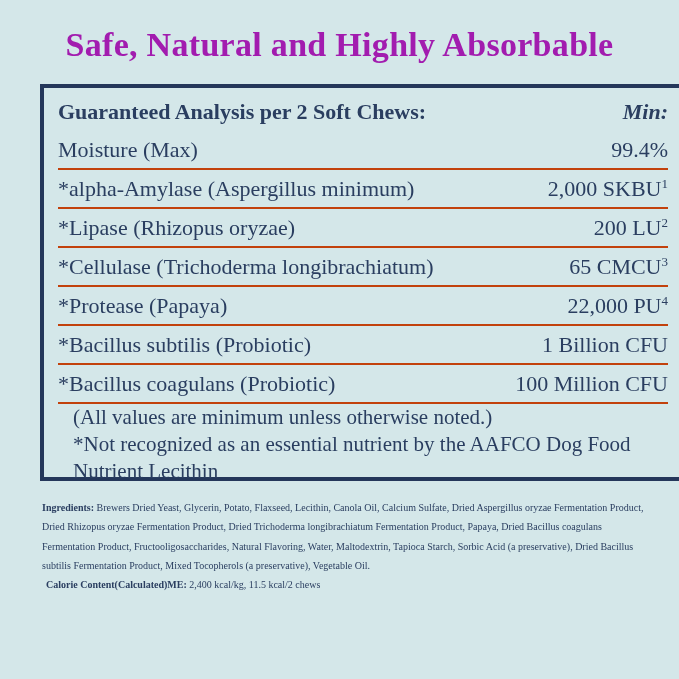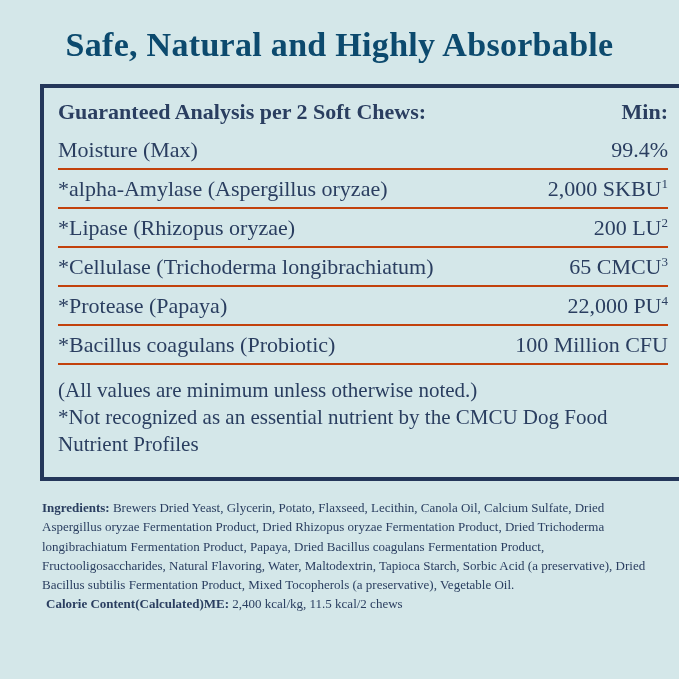--- a/index.html
+++ b/index.html
@@ -14,62 +14,63 @@
   }
   .title {
     position: absolute;
     top: 26px;
     left: 0;
     width: 679px;
     text-align: center;
     font-size: 34px;
     font-weight: bold;
     letter-spacing: 0.3px;
-    color: #0c4a6e;
+    color: #a21caf;
   }
   .box {
     position: absolute;
     left: 40px;
     top: 84px;
     width: 646px;
     height: 397px;
     box-sizing: border-box;
     border: 4px solid #24375a;
     padding: 5px 14px 0 14px;
   }
   .box-header {
     display: flex;
     justify-content: space-between;
     align-items: center;
     height: 38px;
     font-size: 22px;
     font-weight: bold;
   }
-  .min-label { }
+  .min-label { font-style: italic; }
   .arow {
     display: flex;
     justify-content: space-between;
     align-items: center;
     height: 37px;
     border-bottom: 2px solid #c2410c;
     font-size: 22px;
   }
   .avalue { white-space: nowrap; }
   .avalue sup { font-size: 13px; line-height: 0; }
   .footnotes {
-    padding-top: 12px;
+    padding-top: 0;
     font-size: 21px;
     line-height: 27px;
+    margin-left: 15px;
   }
   .ingredients {
     position: absolute;
     left: 42px;
     top: 498px;
     width: 606px;
-    font-size: 13px;
+    font-size: 10px;
     line-height: 19.3px;
   }
   .bold { font-weight: bold; }
   .calorie-line { padding-left: 4px; }
 </style>
 </head>
 <body>
 
 <div class="page">
 
@@ -81,44 +82,48 @@
       <span>Guaranteed Analysis per 2 Soft Chews:</span>
       <span class="min-label">Min:</span>
     </div>
 
     <div>
         <div class="arow">
           <span class="aname">Moisture (Max)</span>
           <span class="avalue">99.4%</span>
         </div>
         <div class="arow">
-          <span class="aname">*alpha-Amylase (Aspergillus oryzae)</span>
+          <span class="aname">*alpha-Amylase (Aspergillus minimum)</span>
           <span class="avalue">2,000 SKBU<sup>1</sup></span>
         </div>
         <div class="arow">
           <span class="aname">*Lipase (Rhizopus oryzae)</span>
           <span class="avalue">200 LU<sup>2</sup></span>
         </div>
         <div class="arow">
           <span class="aname">*Cellulase (Trichoderma longibrachiatum)</span>
           <span class="avalue">65 CMCU<sup>3</sup></span>
         </div>
         <div class="arow">
           <span class="aname">*Protease (Papaya)</span>
           <span class="avalue">22,000 PU<sup>4</sup></span>
         </div>
         <div class="arow">
+          <span class="aname">*Bacillus subtilis (Probiotic)</span>
+          <span class="avalue">1 Billion CFU</span>
+        </div>
+        <div class="arow">
           <span class="aname">*Bacillus coagulans (Probiotic)</span>
           <span class="avalue">100 Million CFU</span>
         </div>
       </div>
 
     <div class="footnotes">
       <div>(All values are minimum unless otherwise noted.)</div>
-      <div>*Not recognized as an essential nutrient by the CMCU Dog Food Nutrient Profiles</div>
+      <div>*Not recognized as an essential nutrient by the AAFCO Dog Food Nutrient Lecithin</div>
     </div>
 
   </div>
 
   <div class="ingredients">
     <div><span class="bold">Ingredients:</span><span> Brewers Dried Yeast, Glycerin, Potato, Flaxseed, Lecithin, Canola Oil, Calcium Sulfate, Dried Aspergillus oryzae Fermentation Product, Dried Rhizopus oryzae Fermentation Product, Dried Trichoderma longibrachiatum Fermentation Product, Papaya, Dried Bacillus coagulans Fermentation Product, Fructooligosaccharides, Natural Flavoring, Water, Maltodextrin, Tapioca Starch, Sorbic Acid (a preservative), Dried Bacillus subtilis Fermentation Product, Mixed Tocopherols (a preservative), Vegetable Oil.</span></div>
     <div class="calorie-line"><span class="bold">Calorie Content(Calculated)ME:</span><span> 2,400 kcal/kg, 11.5 kcal/2 chews</span></div>
   </div>
 
 </div>

